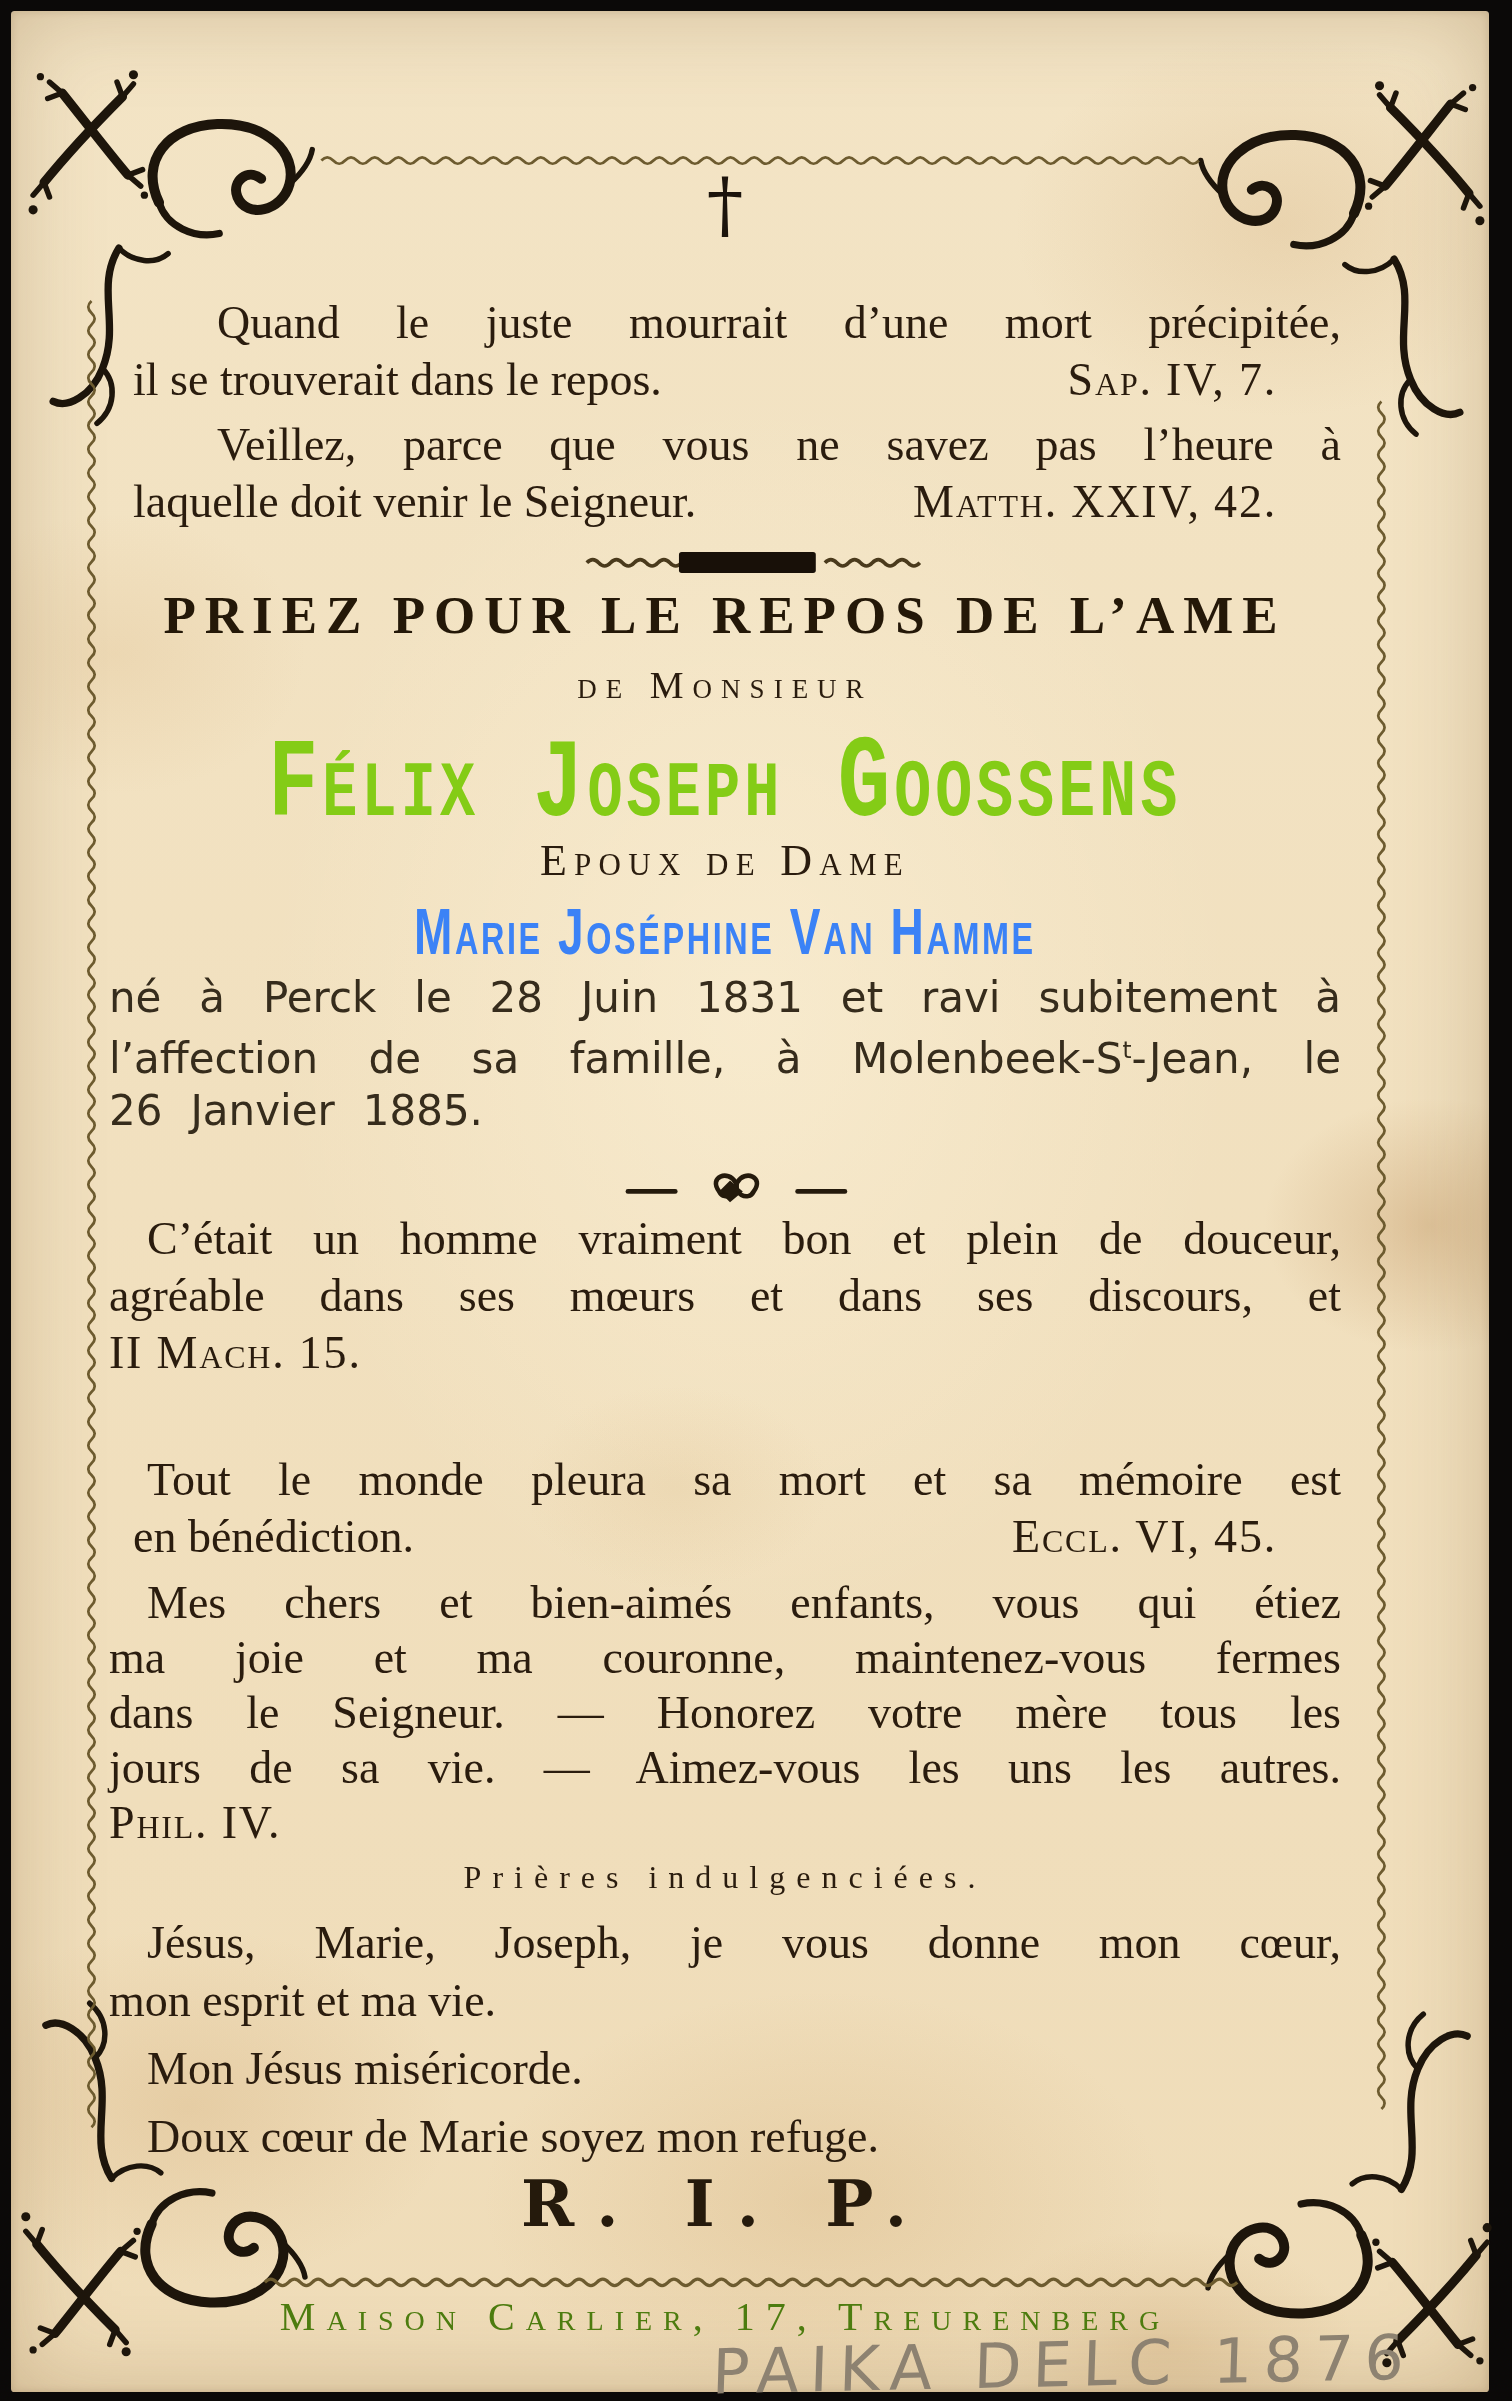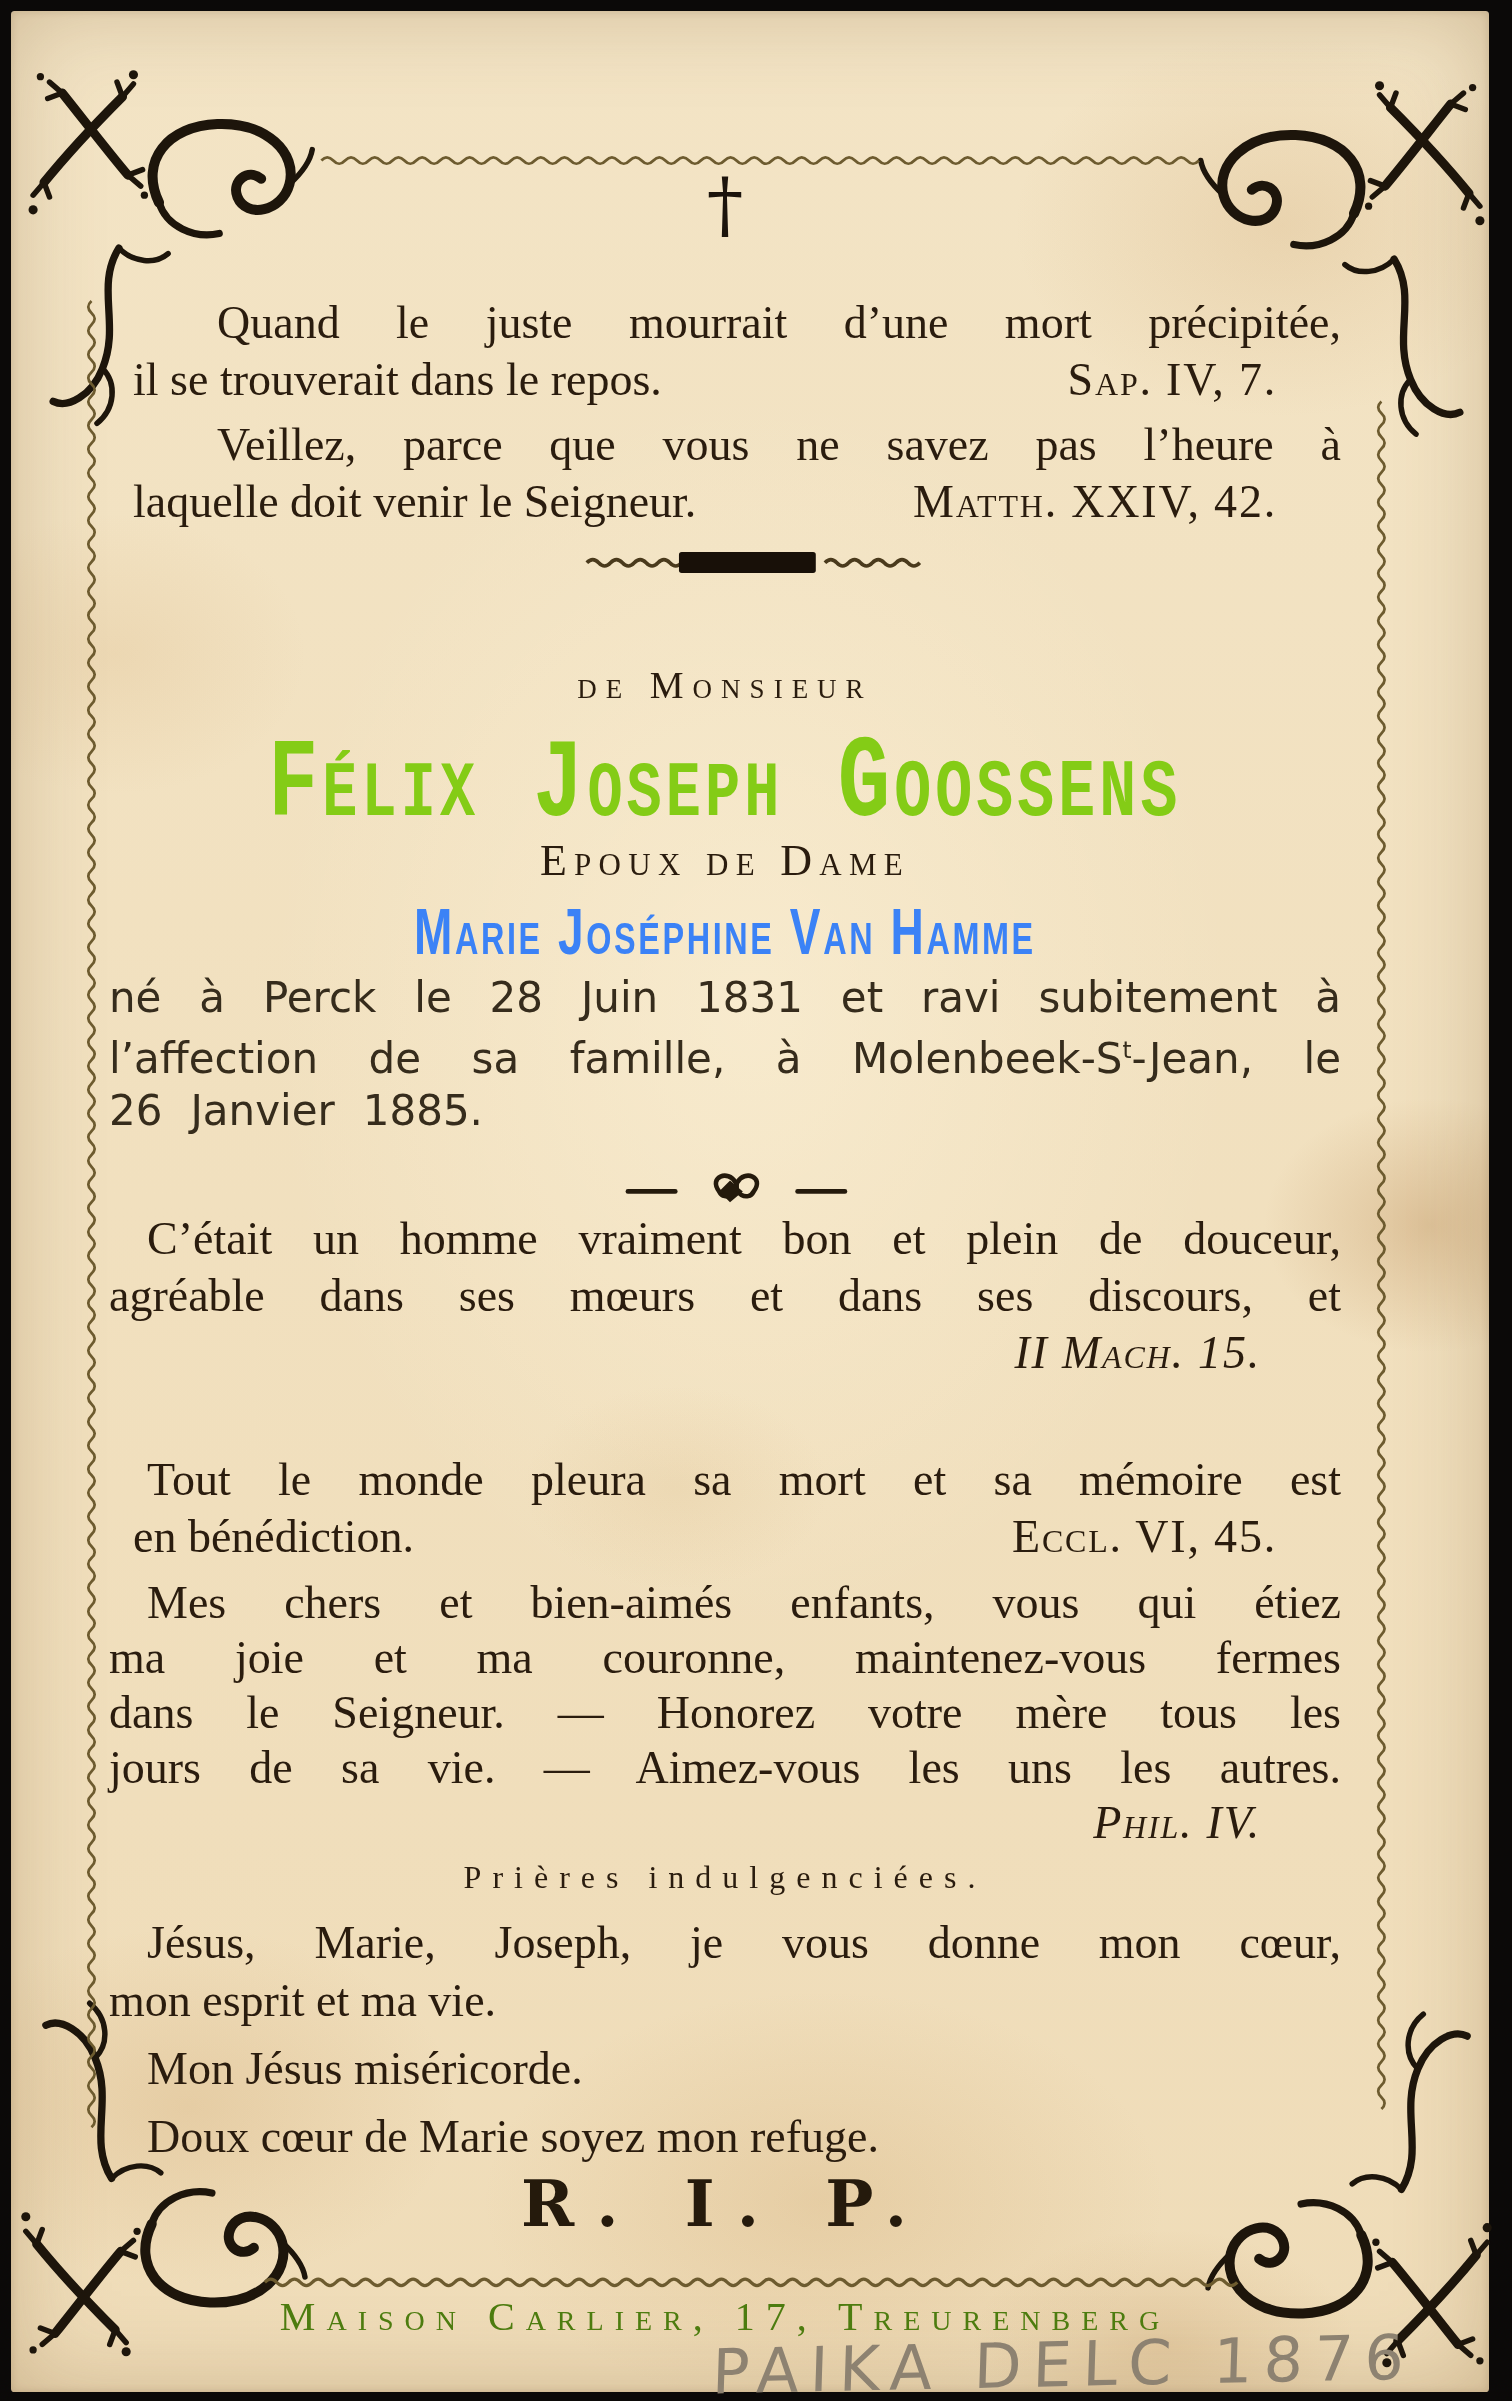--- a/index.html
+++ b/index.html
@@ -21,21 +21,21 @@
   svg.decor{position:absolute;left:0;top:0;width:1513px;height:2401px;z-index:2;pointer-events:none;}
   .blk{position:absolute;left:109px;width:1232px;z-index:3;color:#2a1c0e;}
   .center{text-align:center;}
   .body-serif{font:46px/57px "Liberation Serif",serif;}
   .line{white-space:nowrap;}
   .j{white-space:normal;text-align:justify;text-align-last:justify;}
   .indent{text-indent:108px;}
   .indent-sm{text-indent:38px;}
   .withref{display:flex;align-items:baseline;white-space:nowrap;margin-left:24px;}
   .ref{margin-left:auto;padding-right:64px;font-variant:small-caps;letter-spacing:1.8px;}
-  .refline{text-align:right;padding-right:80px;font-variant:small-caps;letter-spacing:1.8px;font-style:italic;}
+  .refline{text-align:left;padding-right:80px;font-variant:small-caps;letter-spacing:1.8px;}
   .cross{font:73px/1 "DejaVu Serif",serif;color:#1c140c;}
   .priez{font-weight:bold;font-size:53px;line-height:1;letter-spacing:9px;color:#241808;}
   .demonsieur{font-size:38px;line-height:1;font-variant:small-caps;letter-spacing:9px;}
   .bigname{font-family:Liberation Mono, monospace;font-weight:bold;font-variant:small-caps;
            font-size:111px;line-height:1;letter-spacing:5.5px;color:#84cc16;}
   .bigname .scale{display:inline-block;transform:scaleX(.75);}
   .bigname .last{font-size:1.05em;}
   .epoux{font-size:44px;line-height:1;font-variant:small-caps;letter-spacing:7.3px;}
   .spouse{font-family:"Liberation Sans",sans-serif;font-weight:bold;font-variant:small-caps;
           font-size:64px;line-height:1;letter-spacing:3.6px;color:#3b82f6;}
@@ -116,20 +116,21 @@
   </div>
 
   <div class="blk body-serif" style="top:416px">
     <div class="line j indent">Veillez, parce que vous ne savez pas l’heure à</div>
     <div class="line withref">
       <span>laquelle doit venir le Seigneur.</span>
       <span class="ref">Matth. XXIV, 42.</span>
     </div>
   </div>
 
+  <div class="blk center priez" style="top:589px">PRIEZ POUR LE REPOS DE L’AME</div>
 
   <div class="blk center demonsieur" style="top:666px">de Monsieur</div>
 
   <div class="blk center bigname" style="top:726px">
     <span class="scale"><span>Félix Joseph</span> <span class="last">Goossens</span></span>
   </div>
 
   <div class="blk center epoux" style="top:839px">Epoux de Dame</div>
 
   <div class="blk center spouse" style="top:900px">

